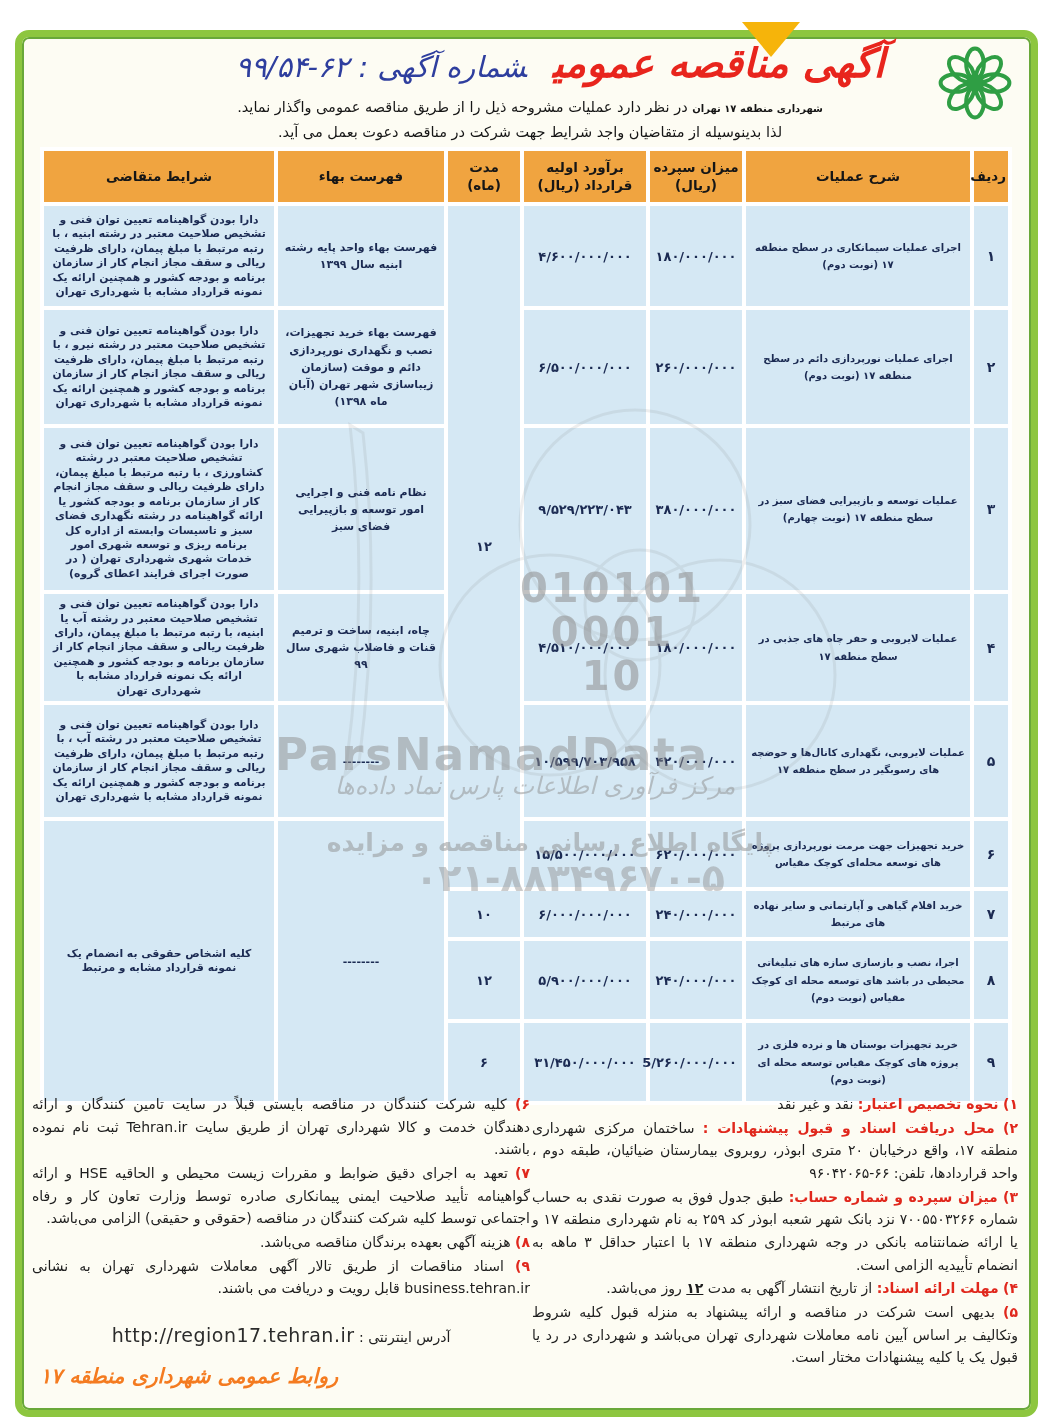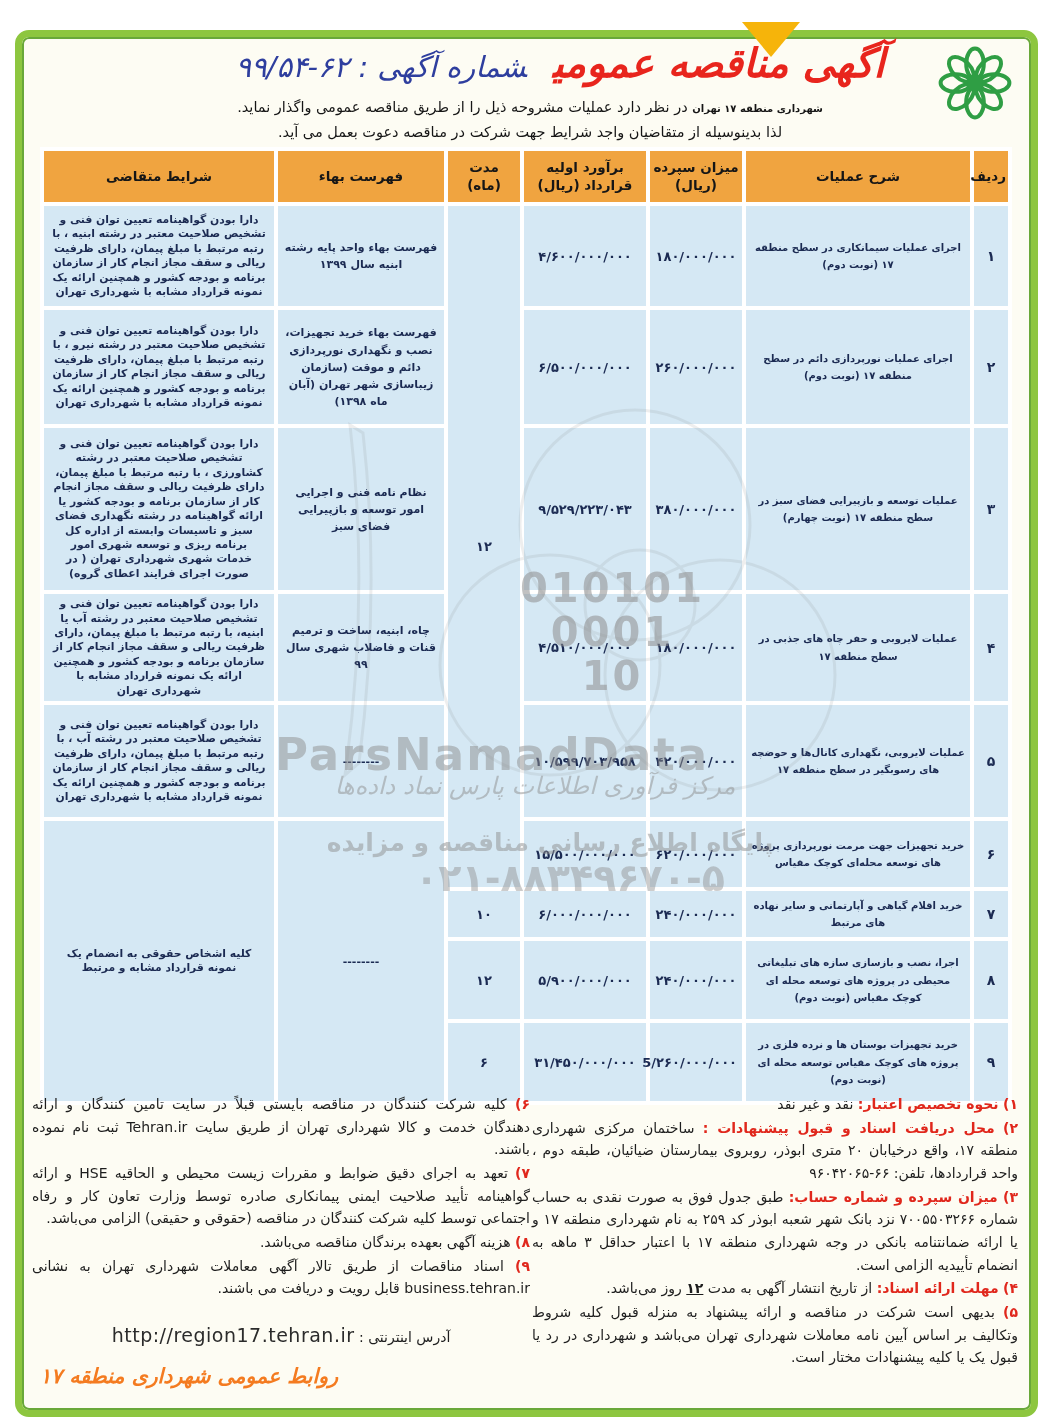--- a/index.html
+++ b/index.html
@@ -191,21 +191,21 @@
   </tr>
   <tr class="r7">
     <td class="idx">۷</td>
     <td class="desc">خرید اقلام گیاهی و آپارتمانی و سایر نهاده های مرتبط</td>
     <td class="num">۲۴۰/۰۰۰/۰۰۰</td>
     <td class="num">۶/۰۰۰/۰۰۰/۰۰۰</td>
     <td class="num">۱۰</td>
   </tr>
   <tr class="r8">
     <td class="idx">۸</td>
-    <td class="desc">اجرا، نصب و بازسازی سازه های تبلیغاتی محیطی در پروژه های توسعه محله ای کوچک مقیاس (نوبت دوم)</td>
+    <td class="desc">اجرا، نصب و بازسازی سازه های تبلیغاتی محیطی در باشد های توسعه محله ای کوچک مقیاس (نوبت دوم)</td>
     <td class="num">۲۴۰/۰۰۰/۰۰۰</td>
     <td class="num">۵/۹۰۰/۰۰۰/۰۰۰</td>
     <td class="num">۱۲</td>
   </tr>
   <tr class="r9">
     <td class="idx">۹</td>
     <td class="desc">خرید تجهیزات بوستان ها و نرده فلزی در پروژه های کوچک مقیاس توسعه محله ای (نوبت دوم)</td>
     <td class="num">5/۲۶۰/۰۰۰/۰۰۰</td>
     <td class="num">۳۱/۴۵۰/۰۰۰/۰۰۰</td>
     <td class="num">۶</td>

